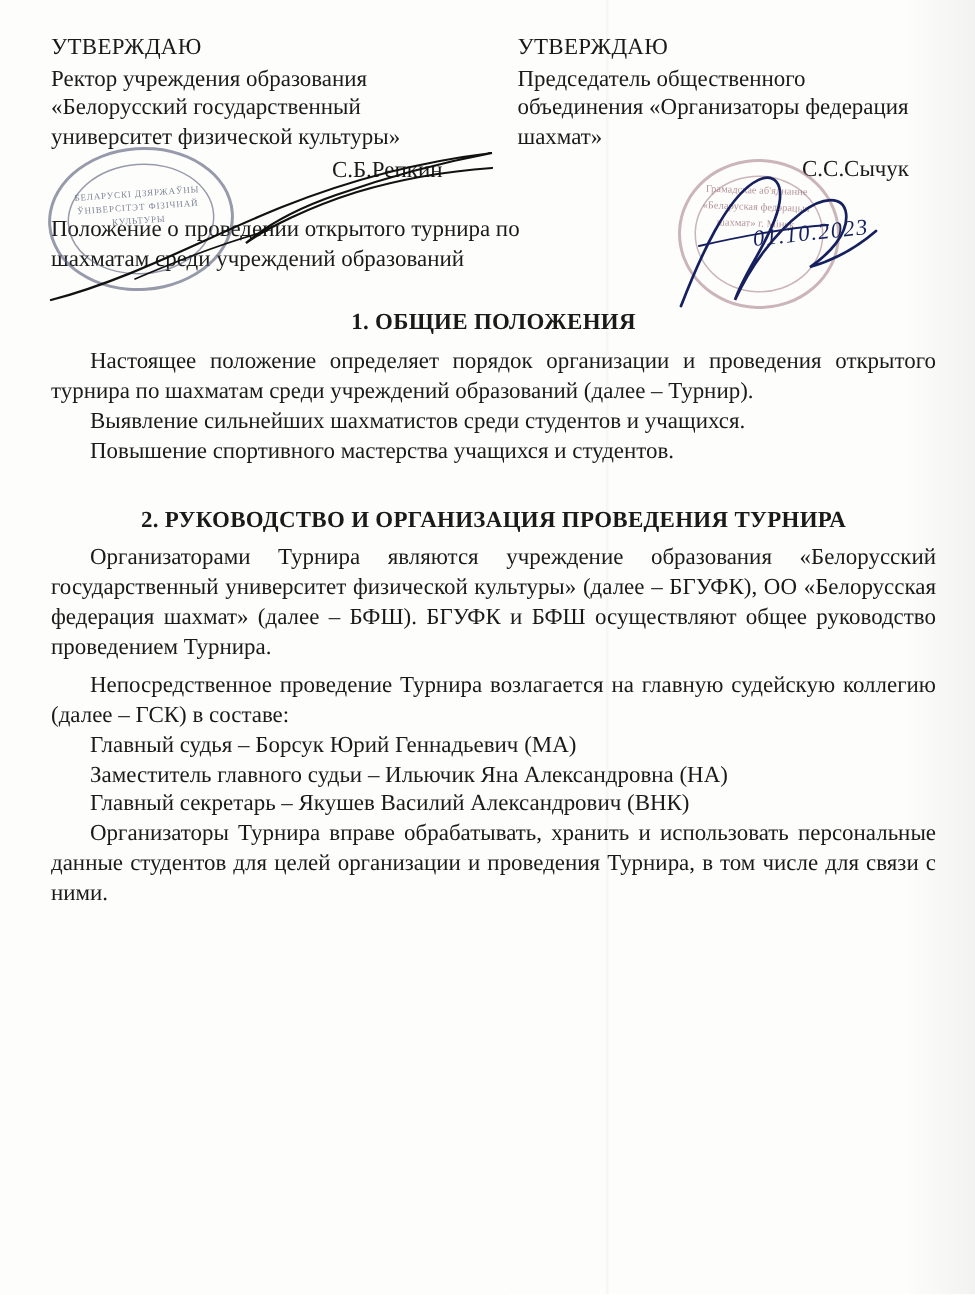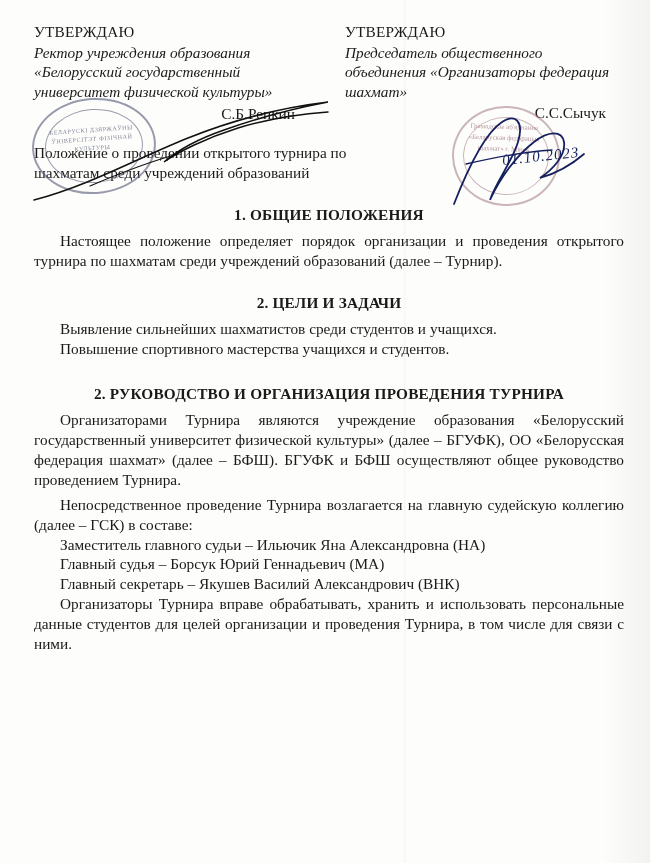--- a/index.html
+++ b/index.html
@@ -64,21 +64,20 @@
   .approval-col.right {
     margin-left: 32px;
   }
   .approve-word {
     letter-spacing: 0.2px;
     margin-bottom: 1px;
     white-space: nowrap;
   }
   .approval-body {
     line-height: 1.28;
-    font-style: italic;
   }
   .signer {
     text-align: right;
     margin-top: 2px;
     padding-right: 18px;
     white-space: nowrap;
   }
   .approval-col.right .signer {
     text-align: right;
     padding-right: 18px;
@@ -225,30 +224,29 @@
         <div class="approval-body">Председатель общественного объединения «Организаторы федерация шахмат»</div>
         <div class="signer">С.С.Сычук</div>
       </div>
     </div>
 
     <div class="doc-title">Положение о проведении открытого турнира по шахматам среди учреждений образований</div>
 
     <div class="section-head">1.  ОБЩИЕ ПОЛОЖЕНИЯ</div>
     <p class="para">Настоящее положение определяет порядок организации и проведения открытого турнира по шахматам среди учреждений образований (далее – Турнир).</p>
 
-    <div class="section-head">2.  ЦЕЛИ И ЗАДАЧИ</div>
     <p class="para">Выявление сильнейших шахматистов среди студентов и учащихся.</p>
     <p class="para">Повышение спортивного мастерства учащихся и студентов.</p>
 
     <div class="section-head wide">2.  РУКОВОДСТВО И ОРГАНИЗАЦИЯ ПРОВЕДЕНИЯ ТУРНИРА</div>
     <p class="para just-spread">Организаторами Турнира являются учреждение образования «Белорусский государственный университет физической культуры» (далее – БГУФК), ОО «Белорусская федерация шахмат» (далее – БФШ). БГУФК и БФШ осуществляют общее руководство проведением Турнира.</p>
     <div class="gap-s"></div>
     <p class="para">Непосредственное проведение Турнира возлагается на главную судейскую коллегию (далее – ГСК) в составе:</p>
+    <p class="list-line">Главный судья – Борсук Юрий Геннадьевич (МА)</p>
     <p class="list-line">Заместитель главного судьи – Ильючик Яна Александровна (НА)</p>
-    <p class="list-line">Главный судья – Борсук Юрий Геннадьевич (МА)</p>
     <p class="list-line">Главный секретарь – Якушев Василий Александрович (ВНК)</p>
     <p class="para">Организаторы Турнира вправе обрабатывать, хранить и использовать персональные данные студентов для целей организации и проведения Турнира, в том числе для связи с ними.</p>
 
   </div>
 
   <div class="stamp stamp-left"></div>
   <div class="stamp-left-text">БЕЛАРУСКІ ДЗЯРЖАЎНЫ ЎНІВЕРСІТЭТ ФІЗІЧНАЙ КУЛЬТУРЫ</div>
 
   <div class="stamp stamp-right"></div>
   <div class="stamp-right-text">Грамадскае аб'яднанне «Беларуская федэрацыя шахмат» г. Мінск</div>

